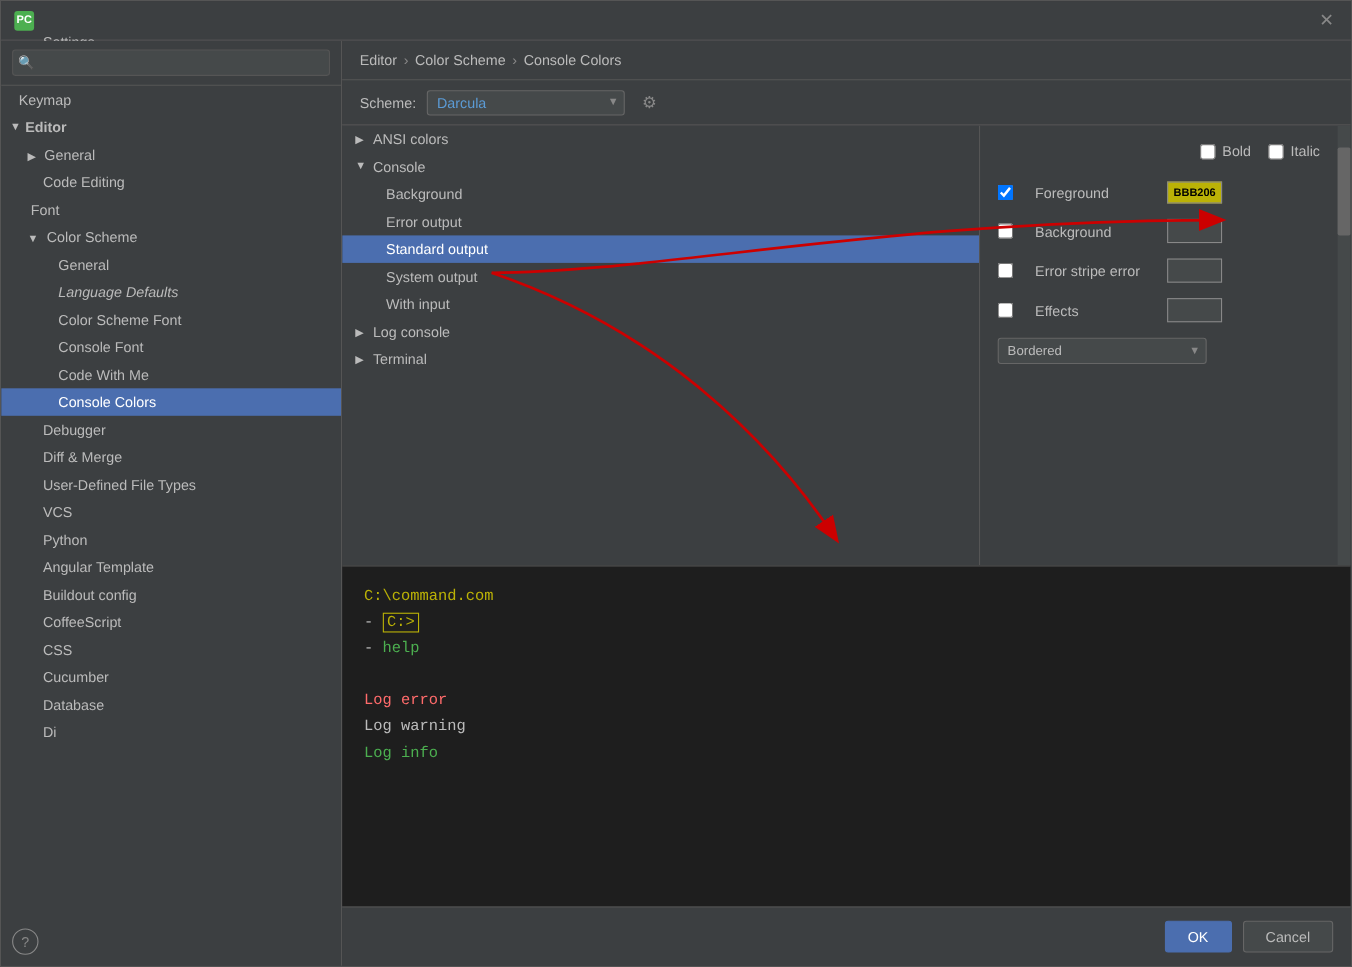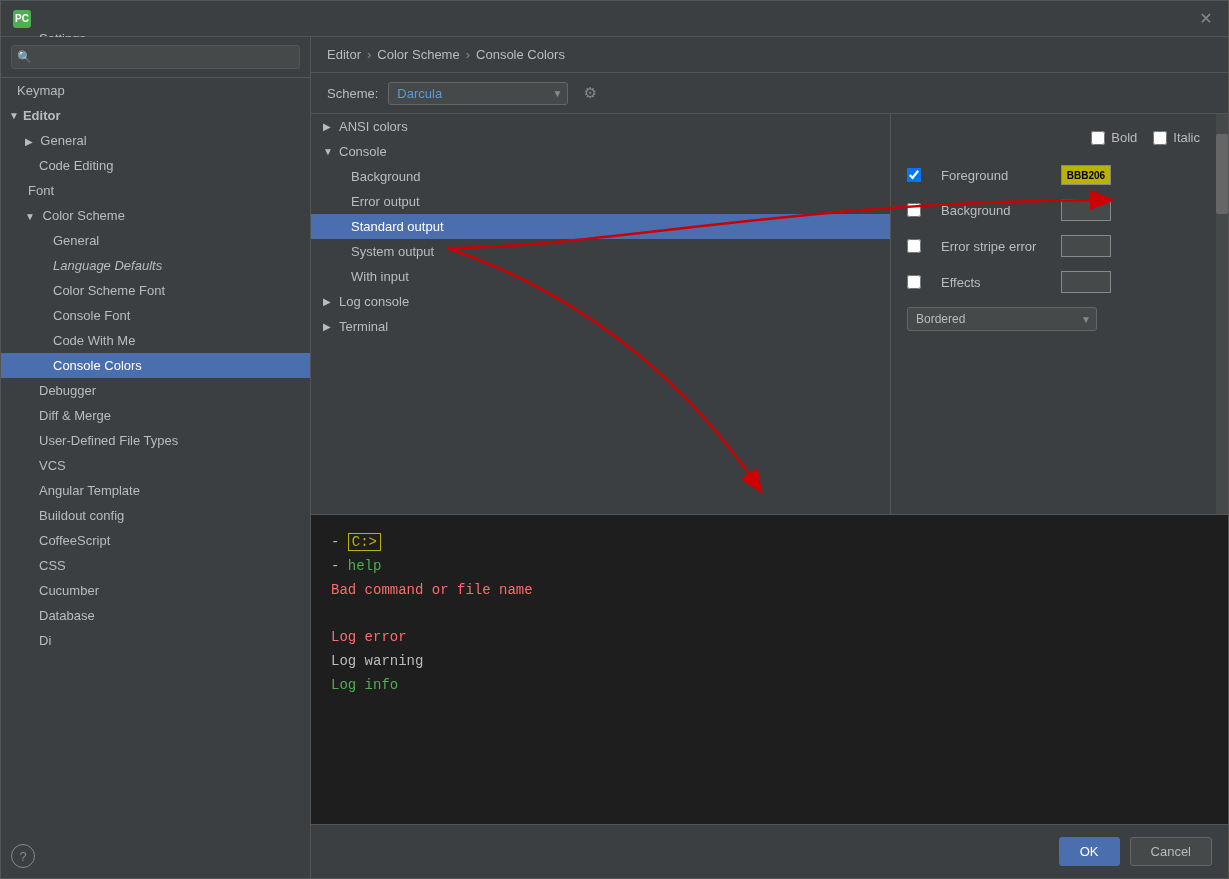--- a/index.html
+++ b/index.html
@@ -534,20 +534,23 @@
         </div>
 
         <div class="sidebar-item" style="padding-left:38px;">
           <span>User-Defined File Types</span>
         </div>
 
         <div class="sidebar-item" style="padding-left:38px;">
           <span>VCS</span>
         </div>
 
+        <div class="sidebar-item" style="padding-left:38px;">
+          <span>Python</span>
+        </div>
 
         <div class="sidebar-item" style="padding-left:38px;">
           <span>Angular Template</span>
         </div>
 
         <div class="sidebar-item" style="padding-left:38px;">
           <span>Buildout config</span>
         </div>
 
         <div class="sidebar-item" style="padding-left:38px;">
@@ -703,31 +706,31 @@
             </div>
           </div>
 
           <div class="scrollbar-right">
             <div class="scrollbar-thumb"></div>
           </div>
         </div>
 
         <div class="preview-panel" style="position:relative;">
           <div class="preview-line">
+            <span class="preview-cmd">C:\command.com</span>
+          </div>
+          <div class="preview-line">
             <span class="preview-prompt-wrapper">
               <span style="color:#bbb;">- </span>
               <span class="preview-prompt">C:&gt;</span>
             </span>
           </div>
           <div class="preview-line">
             <span style="color:#bbb;">- </span>
             <span class="preview-help">help</span>
-          </div>
-          <div class="preview-line">
-            <span class="preview-error">Bad command or file name</span>
           </div>
           <div class="preview-line">&nbsp;</div>
           <div class="preview-line">
             <span class="preview-log-error">Log error</span>
           </div>
           <div class="preview-line">
             <span class="preview-log-warning">Log warning</span>
           </div>
           <div class="preview-line">
             <span class="preview-log-info">Log info</span>

